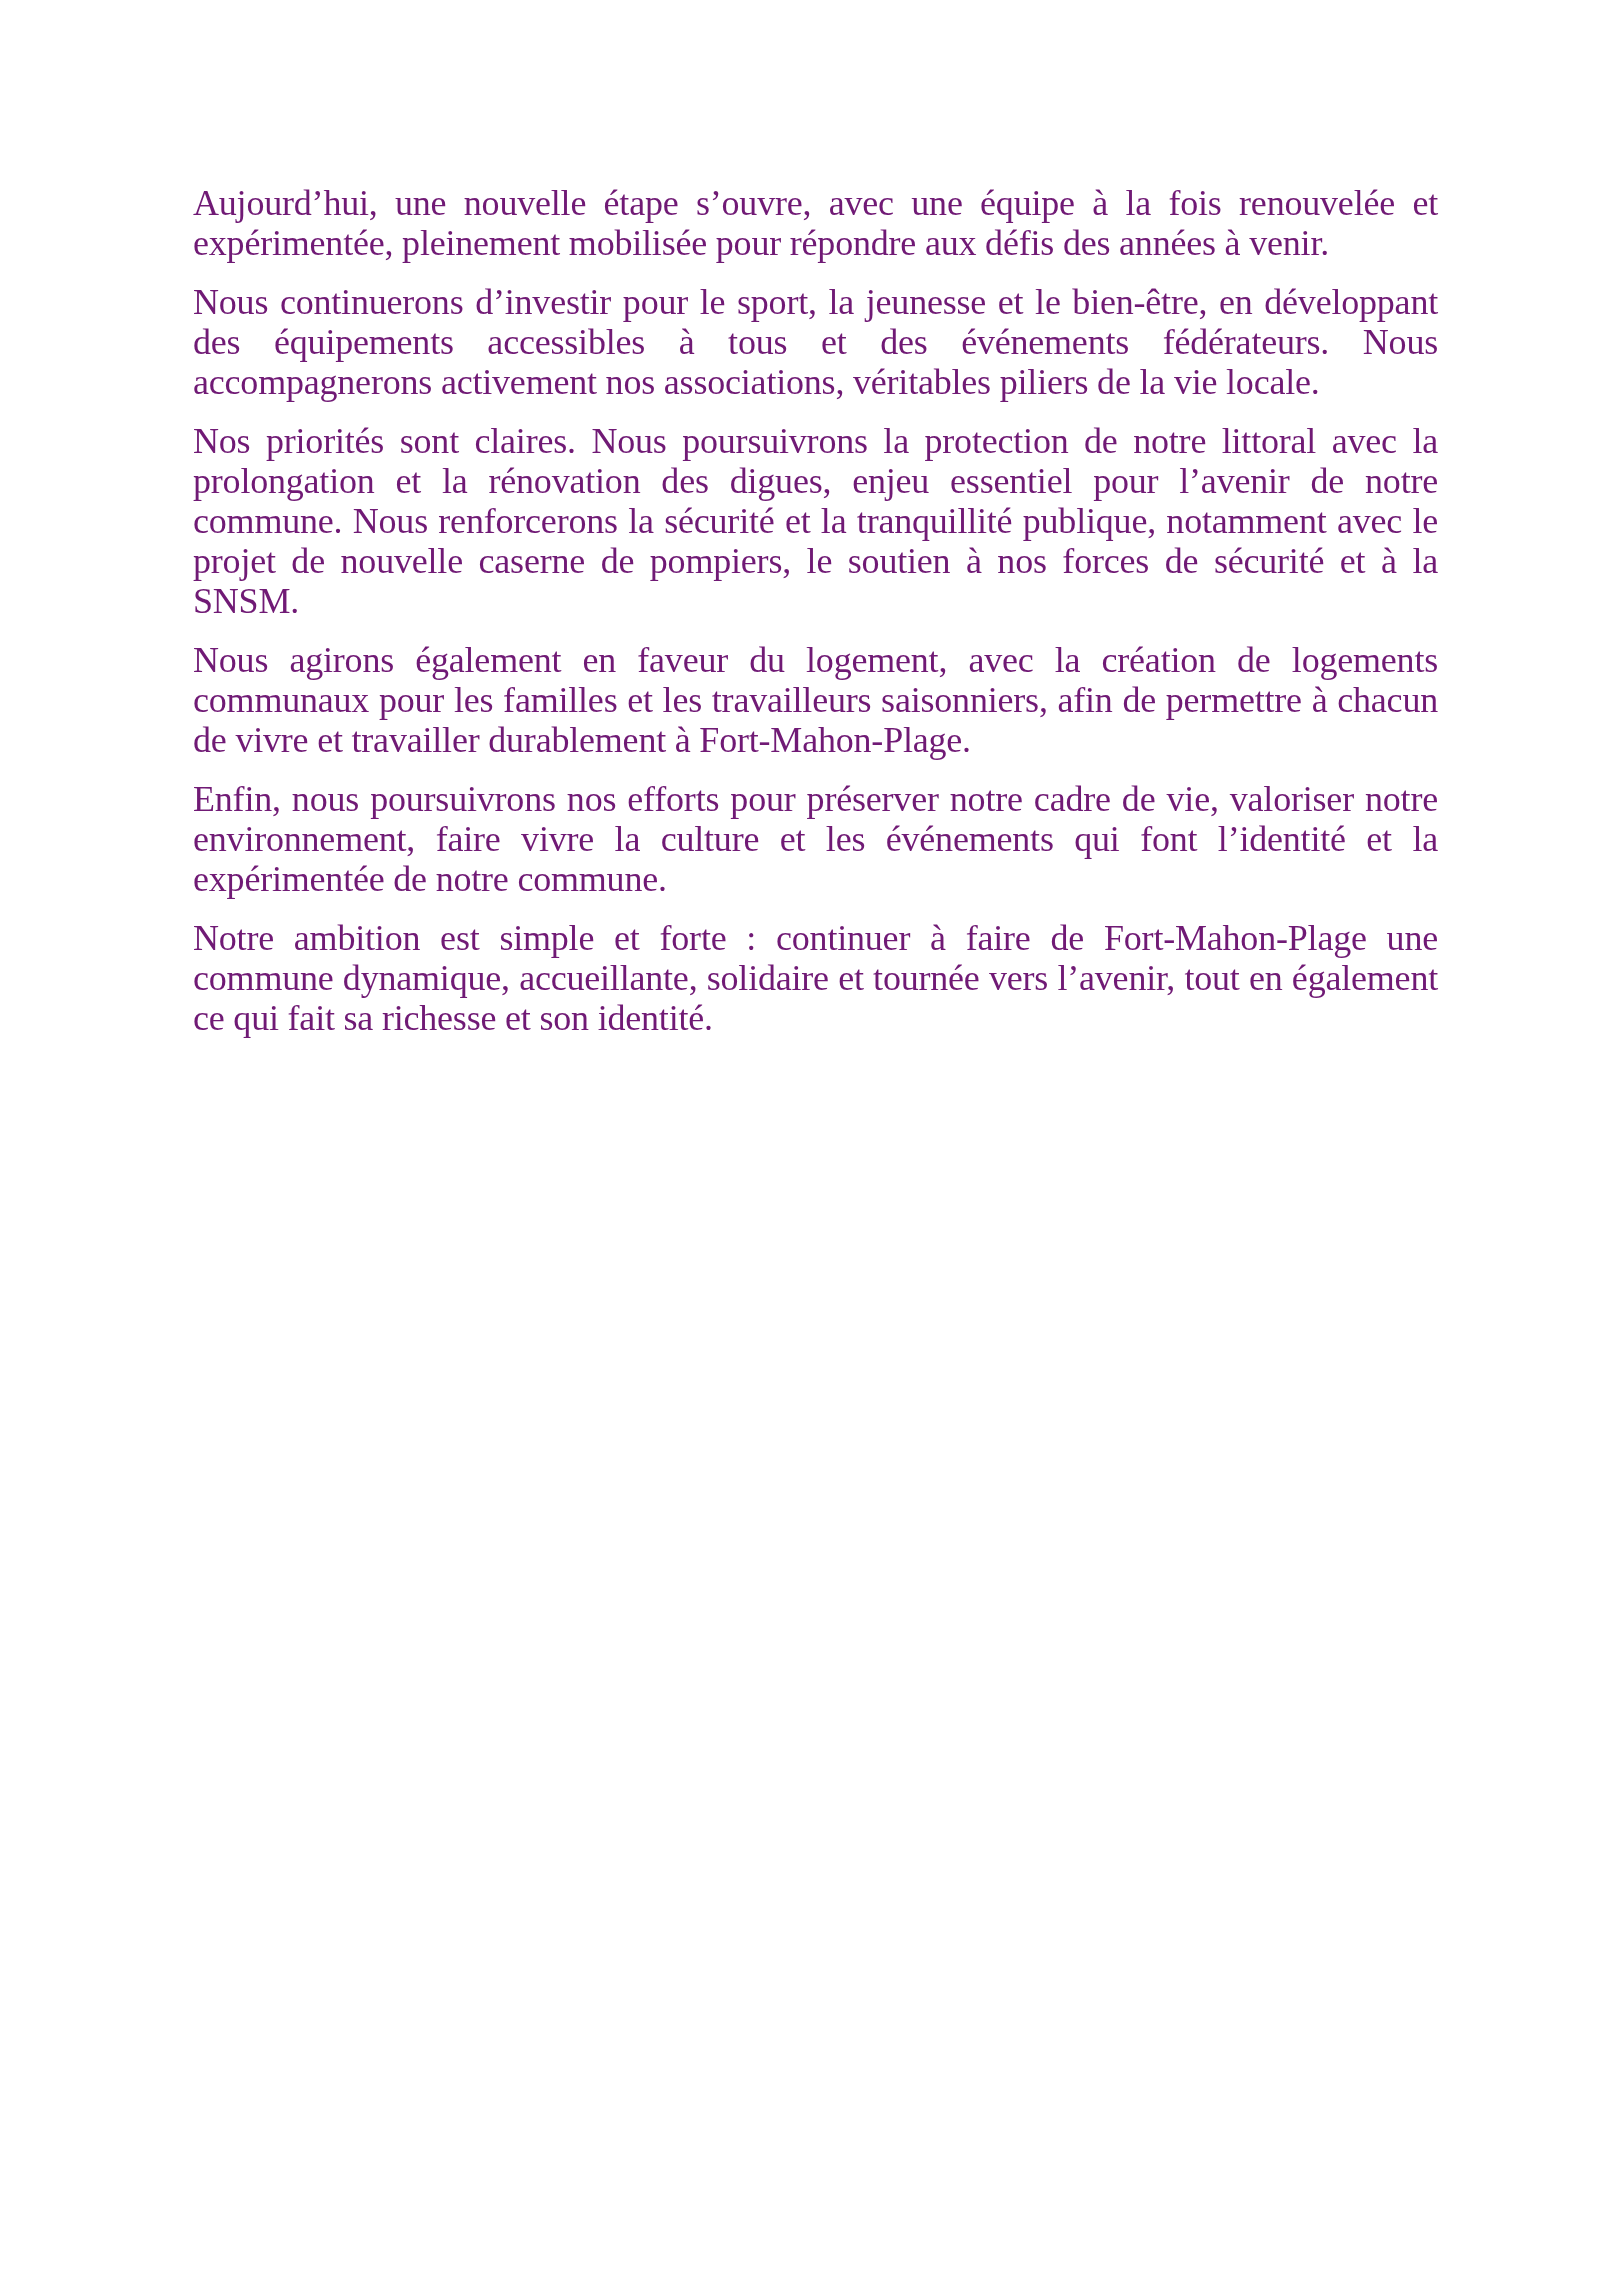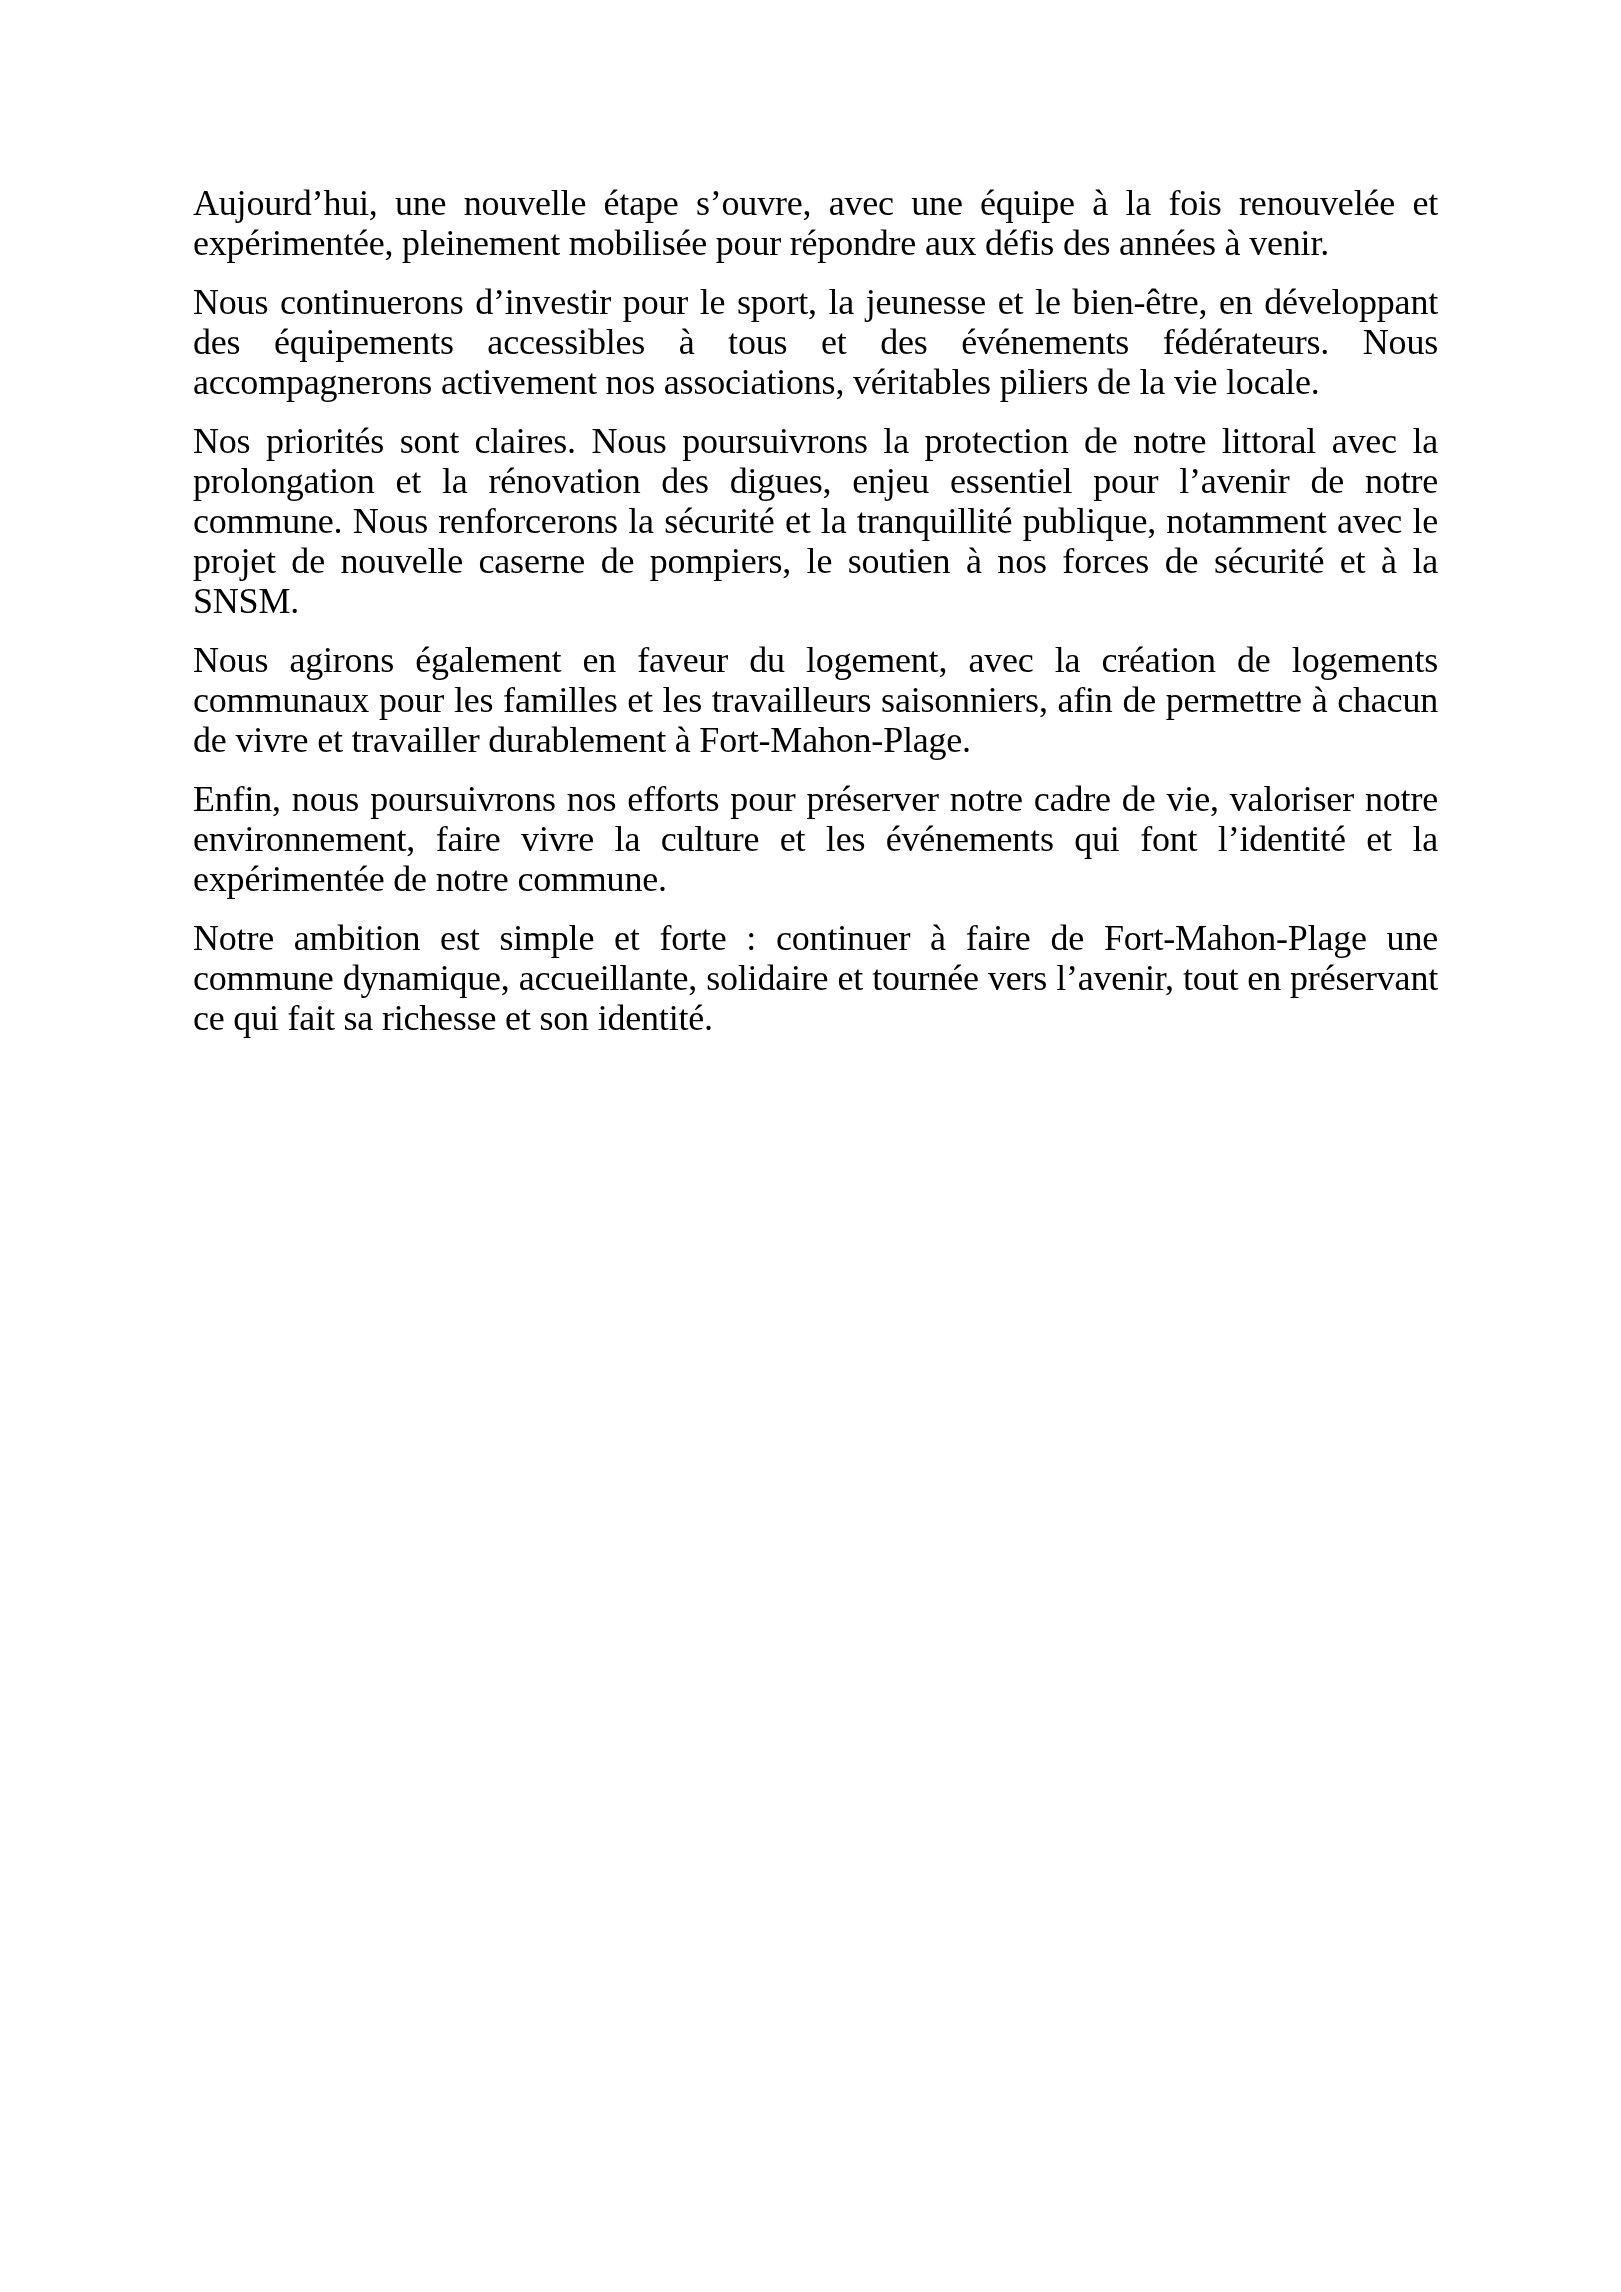--- a/index.html
+++ b/index.html
@@ -11,36 +11,36 @@
       width: 1621px;
       height: 2293px;
       position: relative;
       overflow: hidden;
     }
     .page {
       position: absolute;
       left: 193px;
       top: 183px;
       width: 1245px;
-      color: #000000;
+      color: #701a75;
       font-family: "Liberation Serif", "DejaVu Serif", serif;
       font-size: 36px;
       line-height: 40px;
     }
     .para {
       margin: 0 0 19px 0;
       text-align: justify;
       text-align-last: left;
       letter-spacing: -0.2px;
     }
   </style>
 </head>
 <body>
 
 <div class="page">
   <p class="para">Aujourd’hui, une nouvelle étape s’ouvre, avec une équipe à la fois renouvelée et expérimentée, pleinement mobilisée pour répondre aux défis des années à venir.</p>
   <p class="para">Nous continuerons d’investir pour le sport, la jeunesse et le bien-être, en développant des équipements accessibles à tous et des événements fédérateurs. Nous accompagnerons activement nos associations, véritables piliers de la vie locale.</p>
   <p class="para">Nos priorités sont claires. Nous poursuivrons la protection de notre littoral avec la prolongation et la rénovation des digues, enjeu essentiel pour l’avenir de notre commune. Nous renforcerons la sécurité et la tranquillité publique, notamment avec le projet de nouvelle caserne de pompiers, le soutien à nos forces de sécurité et à la SNSM.</p>
   <p class="para">Nous agirons également en faveur du logement, avec la création de logements communaux pour les familles et les travailleurs saisonniers, afin de permettre à chacun de vivre et travailler durablement à Fort-Mahon-Plage.</p>
   <p class="para">Enfin, nous poursuivrons nos efforts pour préserver notre cadre de vie, valoriser notre environnement, faire vivre la culture et les événements qui font l’identité et la expérimentée de notre commune.</p>
-  <p class="para">Notre ambition est simple et forte : continuer à faire de Fort-Mahon-Plage une commune dynamique, accueillante, solidaire et tournée vers l’avenir, tout en préservant ce qui fait sa richesse et son identité.</p>
+  <p class="para">Notre ambition est simple et forte : continuer à faire de Fort-Mahon-Plage une commune dynamique, accueillante, solidaire et tournée vers l’avenir, tout en également ce qui fait sa richesse et son identité.</p>
 </div>
 
 
 </body></html>

